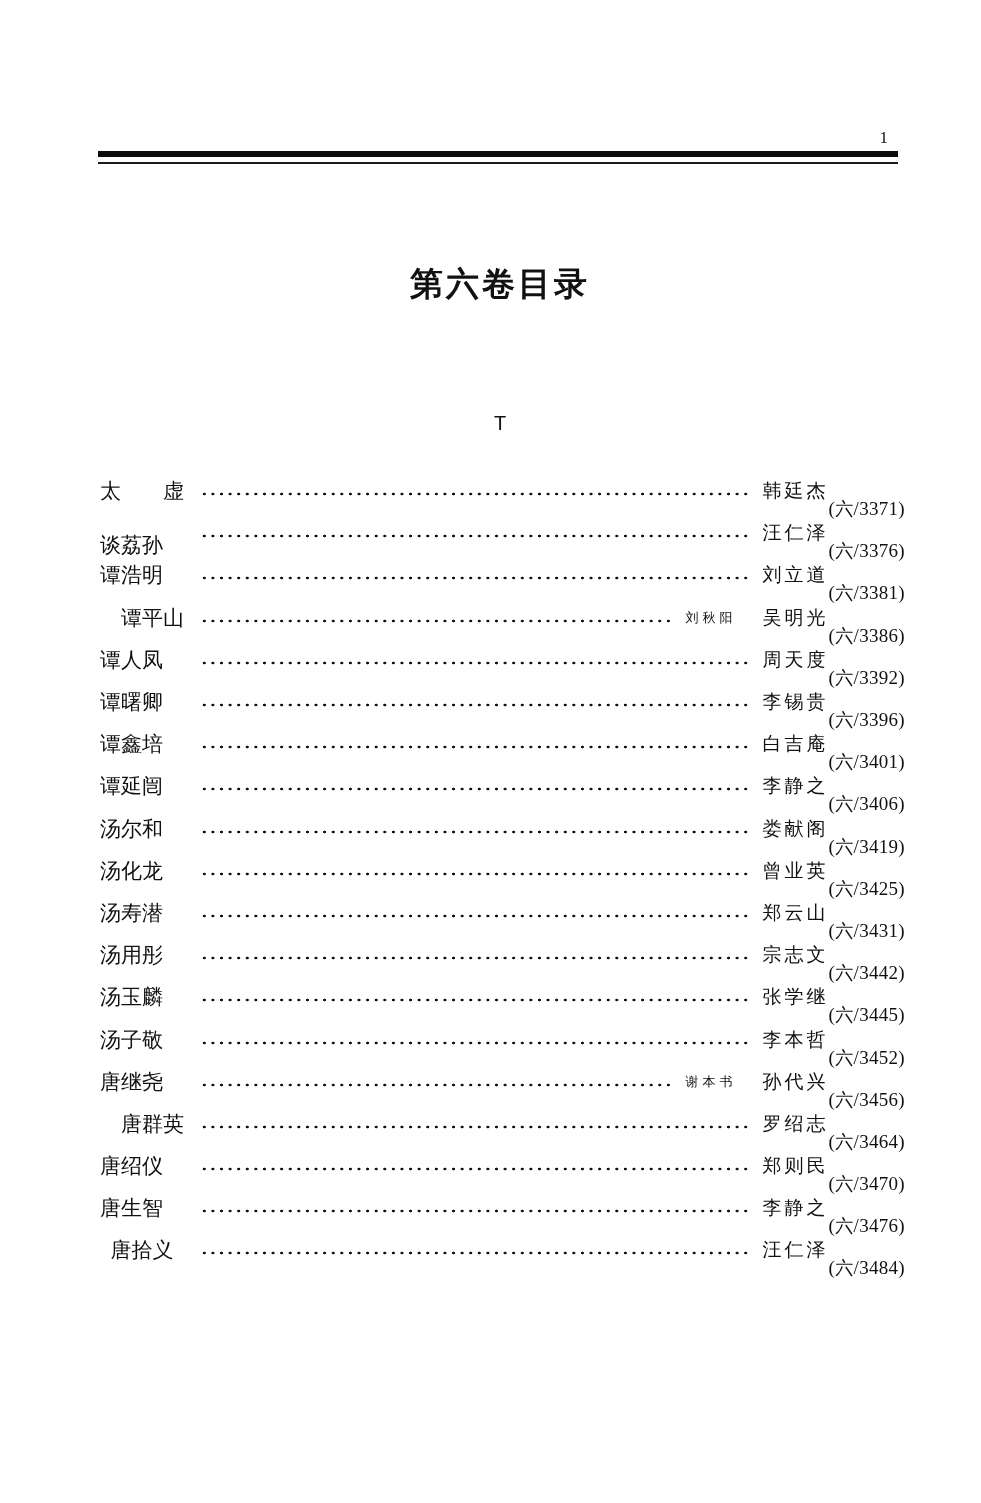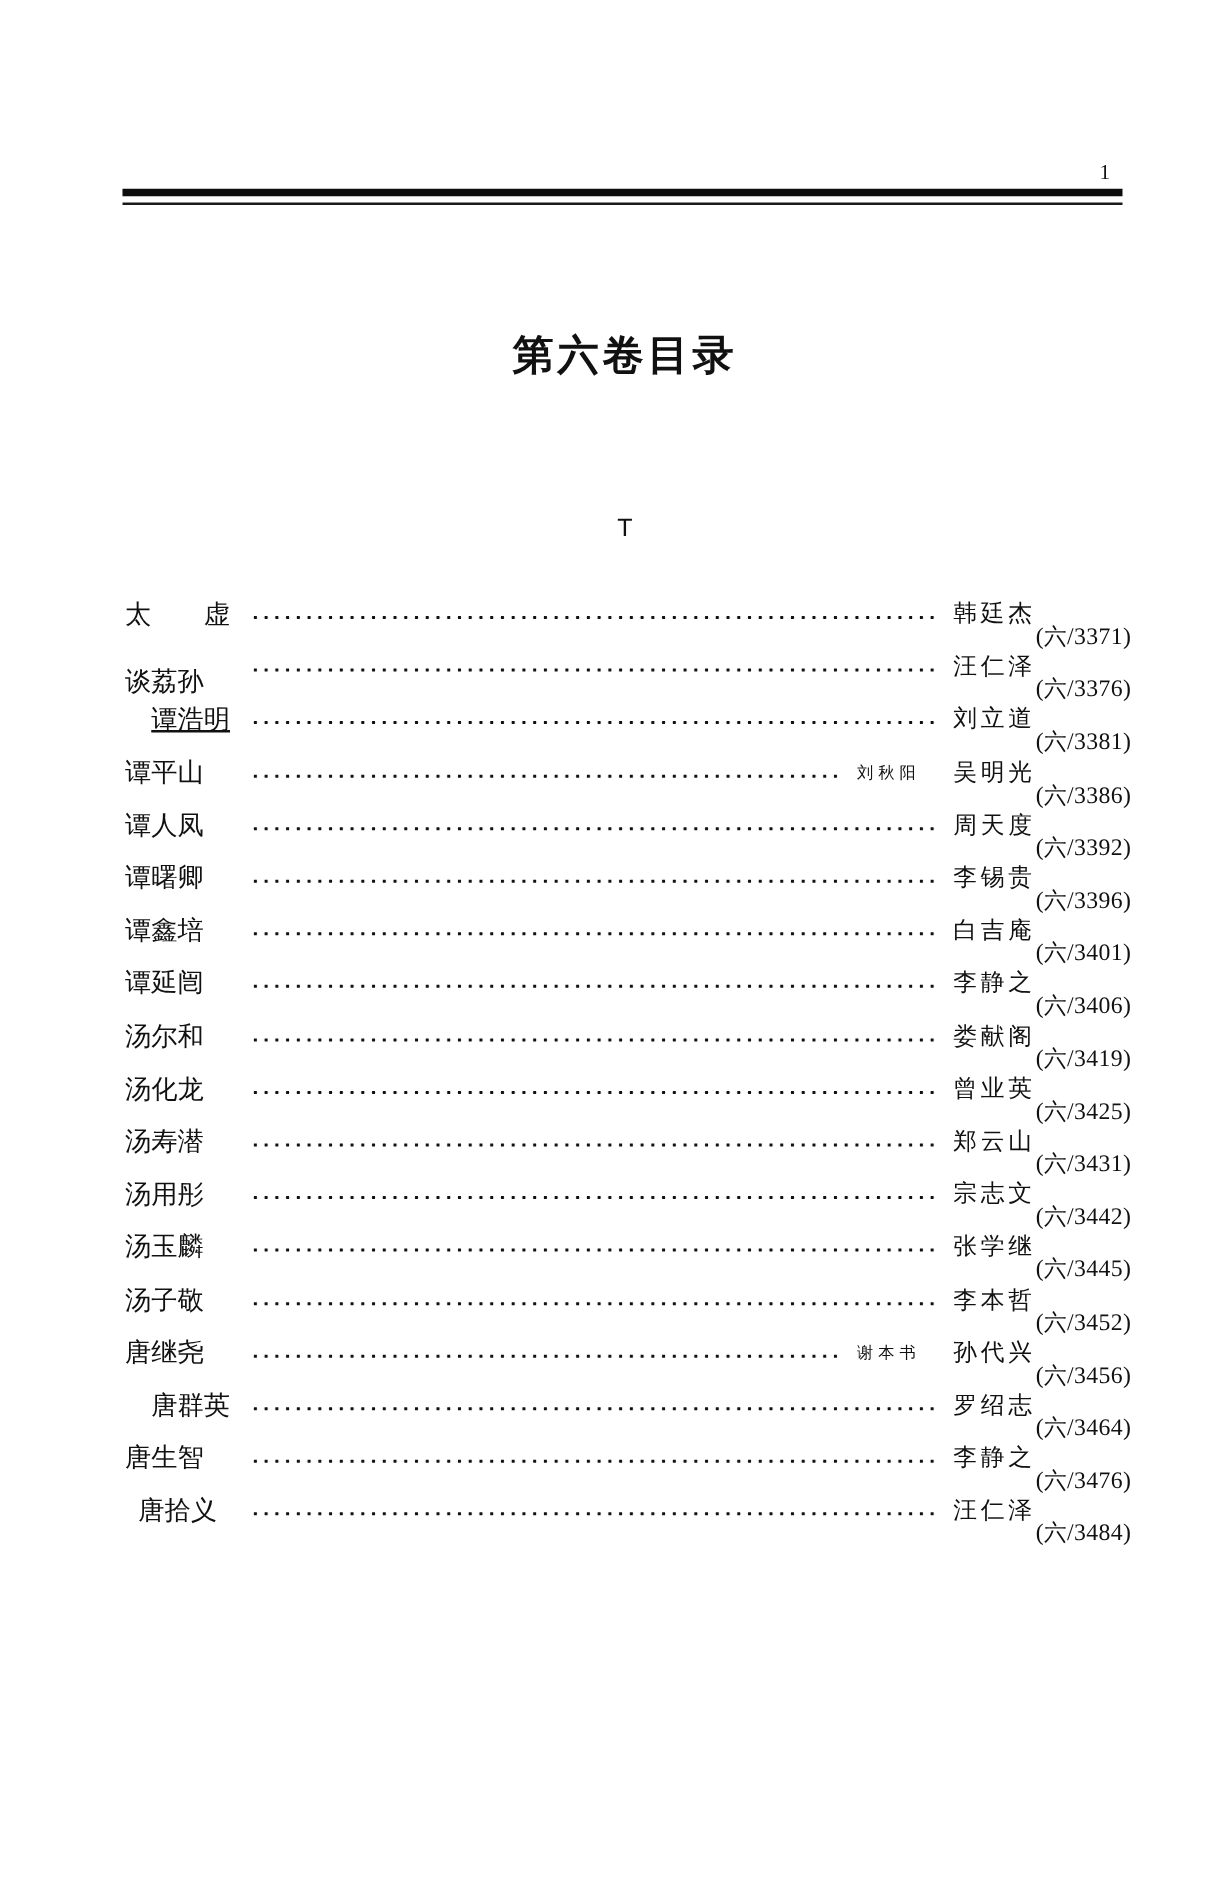--- a/index.html
+++ b/index.html
@@ -141,30 +141,30 @@
     <div class="toc-row">
     <span class="subject" style="justify-content: flex-start; margin-top: 23px;">
         <span>谈荔孙</span>
       </span>
     <span class="leader"></span>
 
     <span class="author">汪仁泽</span>
     <span class="ref"><span>(</span><span class="vol">六</span><span>/</span><span class="pg">3376</span><span>)</span></span>
   </div>
     <div class="toc-row">
-    <span class="subject" style="justify-content: flex-end; text-decoration: underline;">
+    <span class="subject" style="justify-content: flex-start;">
         <span>谭浩明</span>
       </span>
     <span class="leader"></span>
 
     <span class="author">刘立道</span>
     <span class="ref"><span>(</span><span class="vol">六</span><span>/</span><span class="pg">3381</span><span>)</span></span>
   </div>
     <div class="toc-row">
-    <span class="subject" style="justify-content: flex-start;">
+    <span class="subject" style="justify-content: flex-end;">
         <span>谭平山</span>
       </span>
     <span class="leader"></span>
     <span class="coauthor">刘秋阳</span>
     <span class="author">吴明光</span>
     <span class="ref"><span>(</span><span class="vol">六</span><span>/</span><span class="pg">3386</span><span>)</span></span>
   </div>
     <div class="toc-row">
     <span class="subject" style="justify-content: flex-start;">
         <span>谭人凤</span>
@@ -268,20 +268,29 @@
     <span class="subject" style="justify-content: flex-end;">
         <span>唐群英</span>
       </span>
     <span class="leader"></span>
 
     <span class="author">罗绍志</span>
     <span class="ref"><span>(</span><span class="vol">六</span><span>/</span><span class="pg">3464</span><span>)</span></span>
   </div>
     <div class="toc-row">
     <span class="subject" style="justify-content: flex-start;">
+        <span>唐绍仪</span>
+      </span>
+    <span class="leader"></span>
+
+    <span class="author">郑则民</span>
+    <span class="ref"><span>(</span><span class="vol">六</span><span>/</span><span class="pg">3470</span><span>)</span></span>
+  </div>
+    <div class="toc-row">
+    <span class="subject" style="justify-content: flex-start;">
         <span>唐生智</span>
       </span>
     <span class="leader"></span>
 
     <span class="author">李静之</span>
     <span class="ref"><span>(</span><span class="vol">六</span><span>/</span><span class="pg">3476</span><span>)</span></span>
   </div>
     <div class="toc-row">
     <span class="subject" style="justify-content: center;">
         <span>唐拾义</span>

